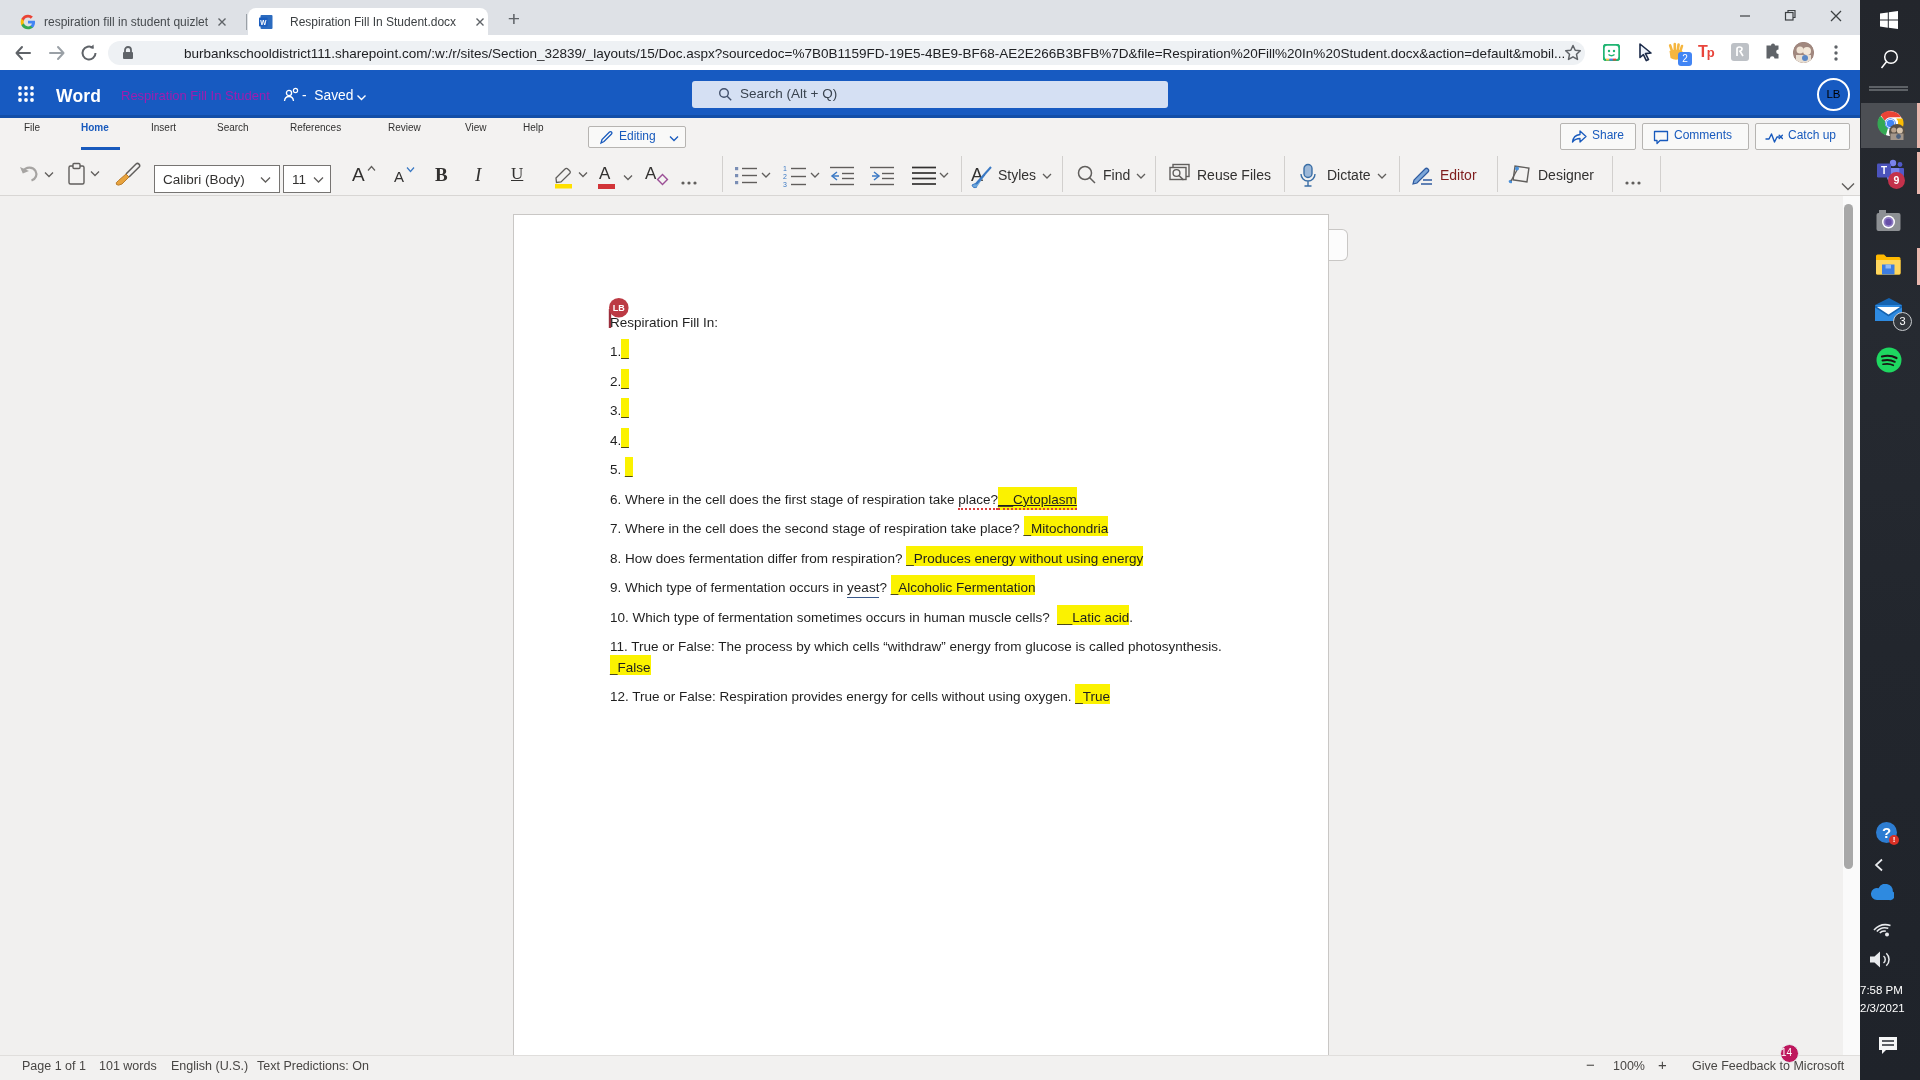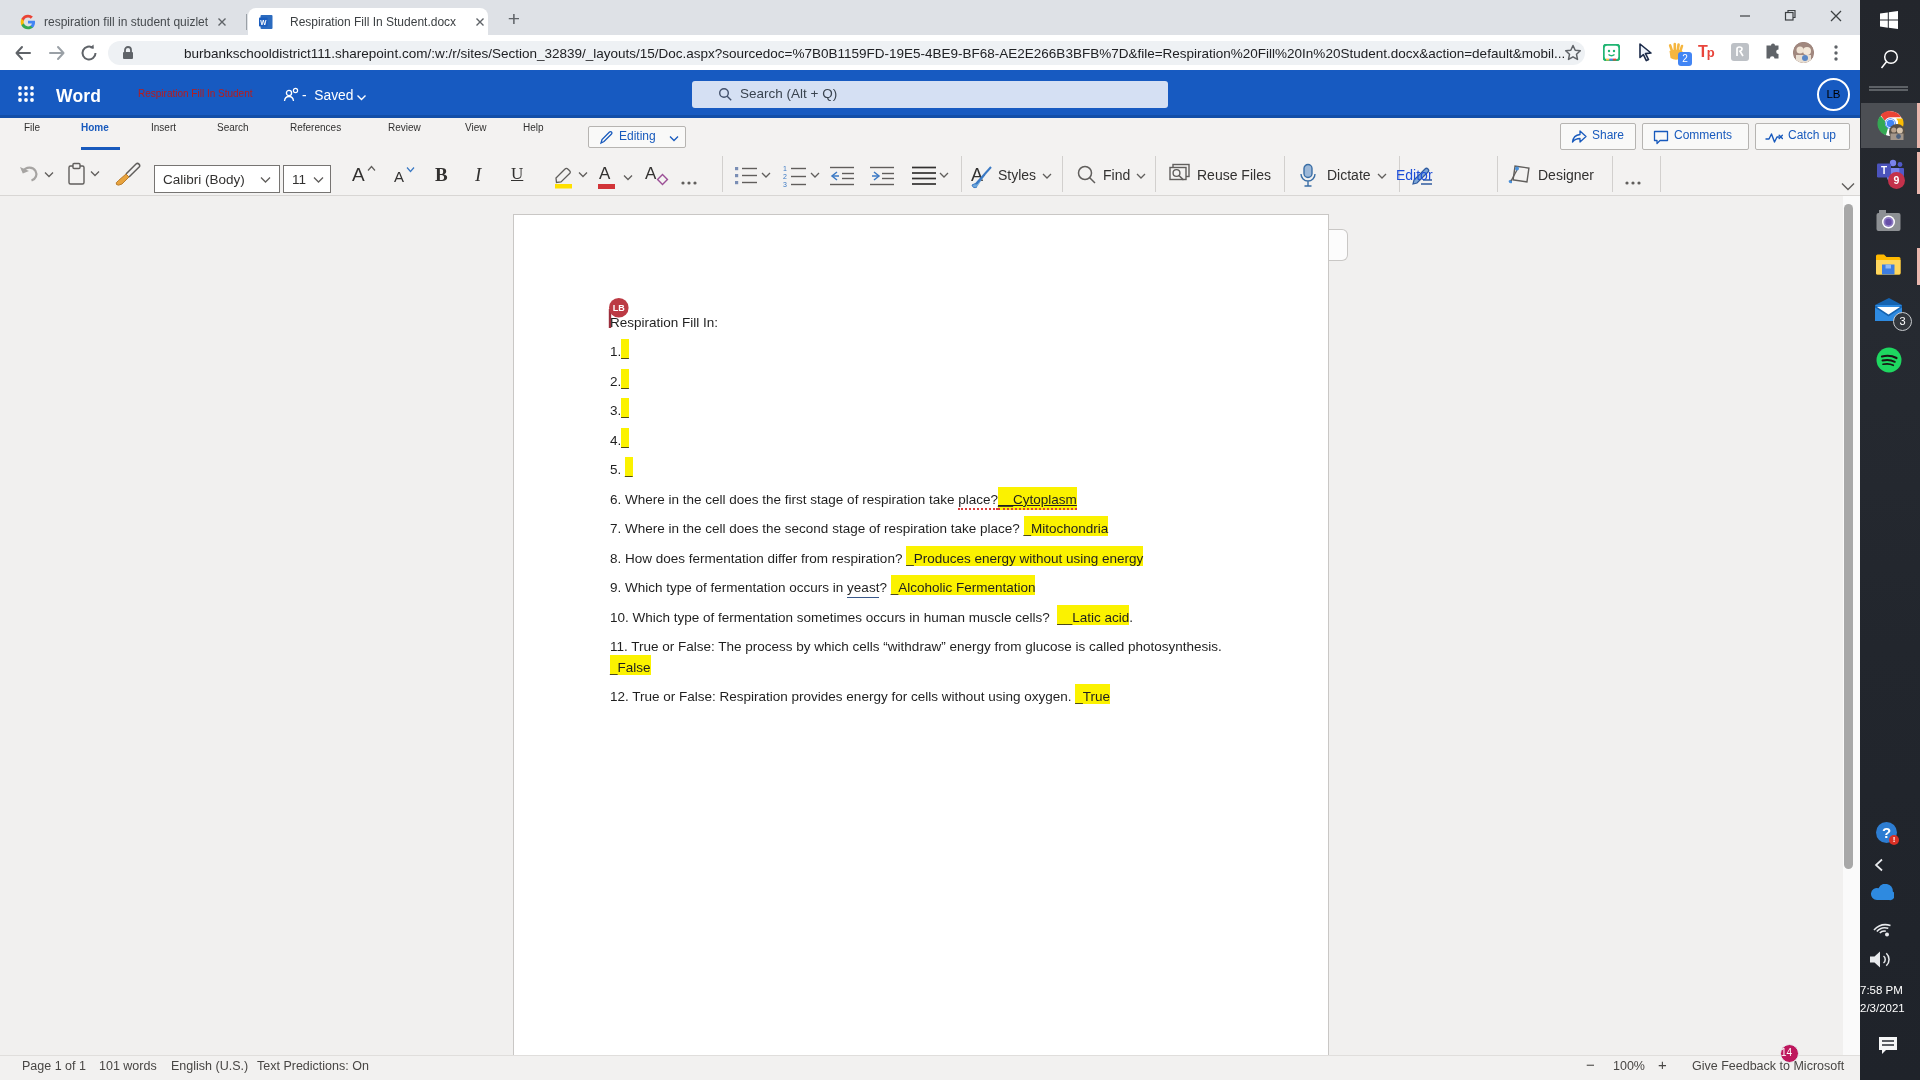--- a/index.html
+++ b/index.html
@@ -157,21 +157,21 @@
         <circle cx="15" cy="3" r="1.9"></circle>
         <circle cx="3" cy="9" r="1.9"></circle>
         <circle cx="9" cy="9" r="1.9"></circle>
         <circle cx="15" cy="9" r="1.9"></circle>
         <circle cx="3" cy="15" r="1.9"></circle>
         <circle cx="9" cy="15" r="1.9"></circle>
         <circle cx="15" cy="15" r="1.9"></circle>
       </g>
     </svg></div>
 <div class="abs" style="left:56px;top:86px;color:#fff;font-size:17.5px;font-weight:bold;letter-spacing:0.2px">Word</div>
-<div class="abs" style="left:138px;top:88px;color:#b91c1c;font-size:10px">Respiration Fill In Student</div>
+<div class="abs" style="left:121px;top:88px;color:#a21caf;font-size:13px">Respiration Fill In Student</div>
 <div class="abs" style="left:282px;top:87px;width:18px;height:16px"><svg width="18" height="16" viewBox="0 0 18 16">
       <circle cx="7" cy="6" r="2.6" fill="none" stroke="#fff" stroke-width="1.3"></circle>
       <path d="M2.5 14 q0.5 -4.5 4.5 -4.5 q4 0 4.5 4.5" fill="none" stroke="#fff" stroke-width="1.3"></path>
       <circle cx="13.5" cy="3.5" r="2.1" fill="none" stroke="#fff" stroke-width="1.2"></circle>
     </svg></div>
 <div class="abs" style="left:302px;top:88px;color:#fff;font-size:13.8px">-&nbsp; Saved</div>
 <div class="abs" style="left:356px;top:89px;width:12px;height:12px"><svg width="11" height="11">
       <path d="M1.5 3.5 L5.5 7.5 L9.5 3.5" fill="none" stroke="#fff" stroke-width="1.4"></path>
     </svg></div>
 <div class="abs" id="searchbox">
@@ -379,21 +379,21 @@
       <path d="M1 2 L5 6 L9 2" fill="none" stroke="#605e5c" stroke-width="1.3"></path>
     </svg>
 <div class="abs sep" style="left:1399px"></div>
 <svg class="abs" style="left:1411px;top:164px" width="22" height="22" viewBox="0 0 22 22">
   <path d="M2 20 L3 16 L14 5 a2.1 2.1 0 0 1 3 3 L6 19 Z" fill="#7da7d9" stroke="#2f5b9f" stroke-width="1.2"></path>
   <g stroke="#2f5b9f" stroke-width="1.5">
         <line x1="12" y1="16" x2="21" y2="16"></line>
         <line x1="10" y1="20" x2="21" y2="20"></line>
       </g>
 </svg>
-<div class="abs" style="left:1396px;top:167px;font-size:14px;color:#1d4ed8">Editor</div>
+<div class="abs" style="left:1440px;top:167px;font-size:14px;color:#7f1d1d">Editor</div>
 <div class="abs sep" style="left:1497px"></div>
 <svg class="abs" style="left:1506px;top:163px" width="26" height="24" viewBox="0 0 26 24">
   <rect x="8" y="4" width="14" height="14" fill="none" stroke="#605e5c" stroke-width="1.4" transform="rotate(8 15 11)"></rect>
   <path d="M6 20 q-3 1 -3.5 -2 q2 -2 3.5 -1 Z" fill="#4a90d9"></path>
       <path d="M5 18 L11 7" stroke="#605e5c" stroke-width="1.3" fill="none"></path>
       <circle cx="11" cy="5.5" r="2" fill="#4a90d9"></circle>
 </svg>
 <div class="abs" style="left:1538px;top:167px;font-size:14px;color:#323130">Designer</div>
 <div class="abs sep" style="left:1612px"></div>
 <div class="abs" style="left:1624px;top:172px"><svg width="18" height="6" viewBox="0 0 18 6">

